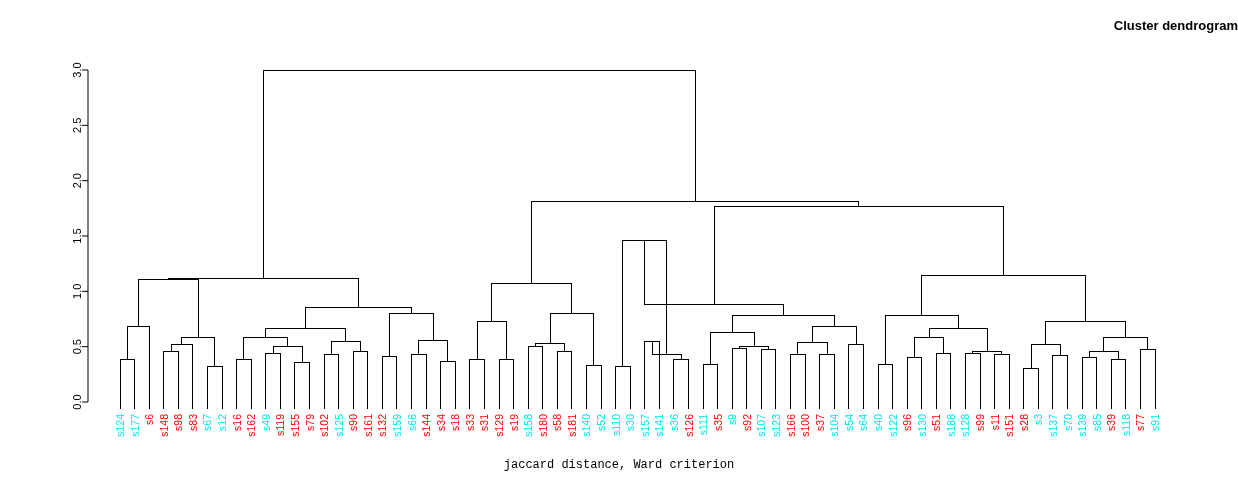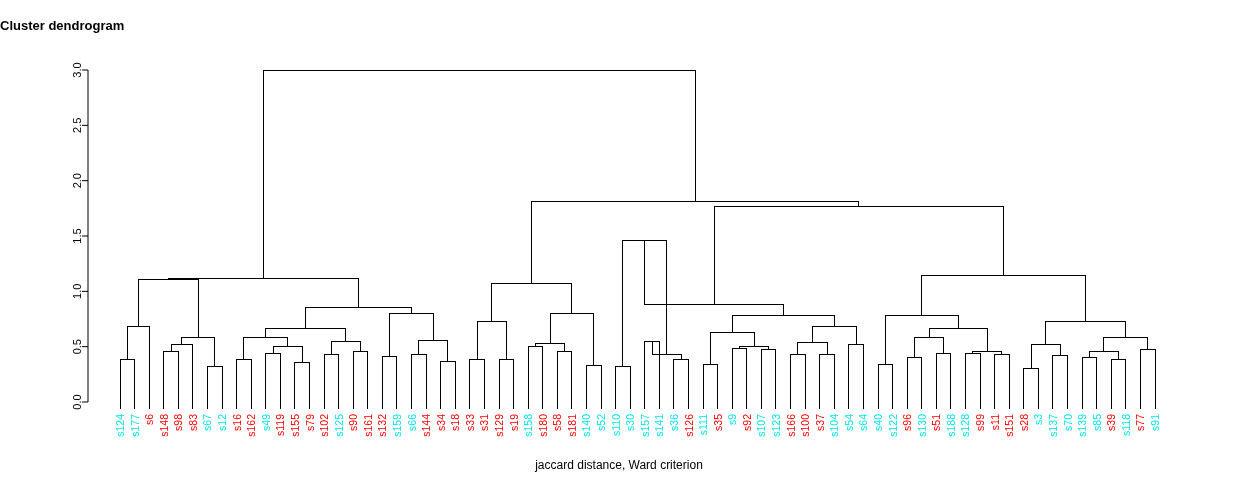--- a/index.html
+++ b/index.html
@@ -1,22 +1,22 @@
 <!DOCTYPE html>
 <html><head>
 <meta charset="utf-8">
 <style>
   html,body{margin:0;padding:0;background:#ffffff;}
   body{width:1238px;height:500px;overflow:hidden;
        font-family:"Liberation Sans", sans-serif;}
   #plot{position:relative;width:1238px;height:500px;background:#fff;}
-  #title{position:absolute;left:0;top:18px;width:1238px;text-align:left;
+  #title{position:absolute;left:0;top:18px;width:1238px;text-align:right;
          font-size:13px;font-weight:bold;color:#000;letter-spacing:0px;}
   #xlab{position:absolute;left:0;top:458px;width:1238px;text-align:center;
-        font-size:12px;color:#000;}
+        font-size:12px;color:#000;font-family:Liberation Mono, monospace;}
   svg{position:absolute;left:0;top:0;}
   .leaflbl{font-size:10.5px;font-family:"Liberation Sans",sans-serif;}
   .axlbl{font-size:11px;font-family:"Liberation Sans",sans-serif;fill:#000;}
 </style>
 </head>
 <body>
 
 <div id="plot">
   <div id="title">Cluster dendrogram</div>
   <svg id="canvas" width="1238" height="500">

